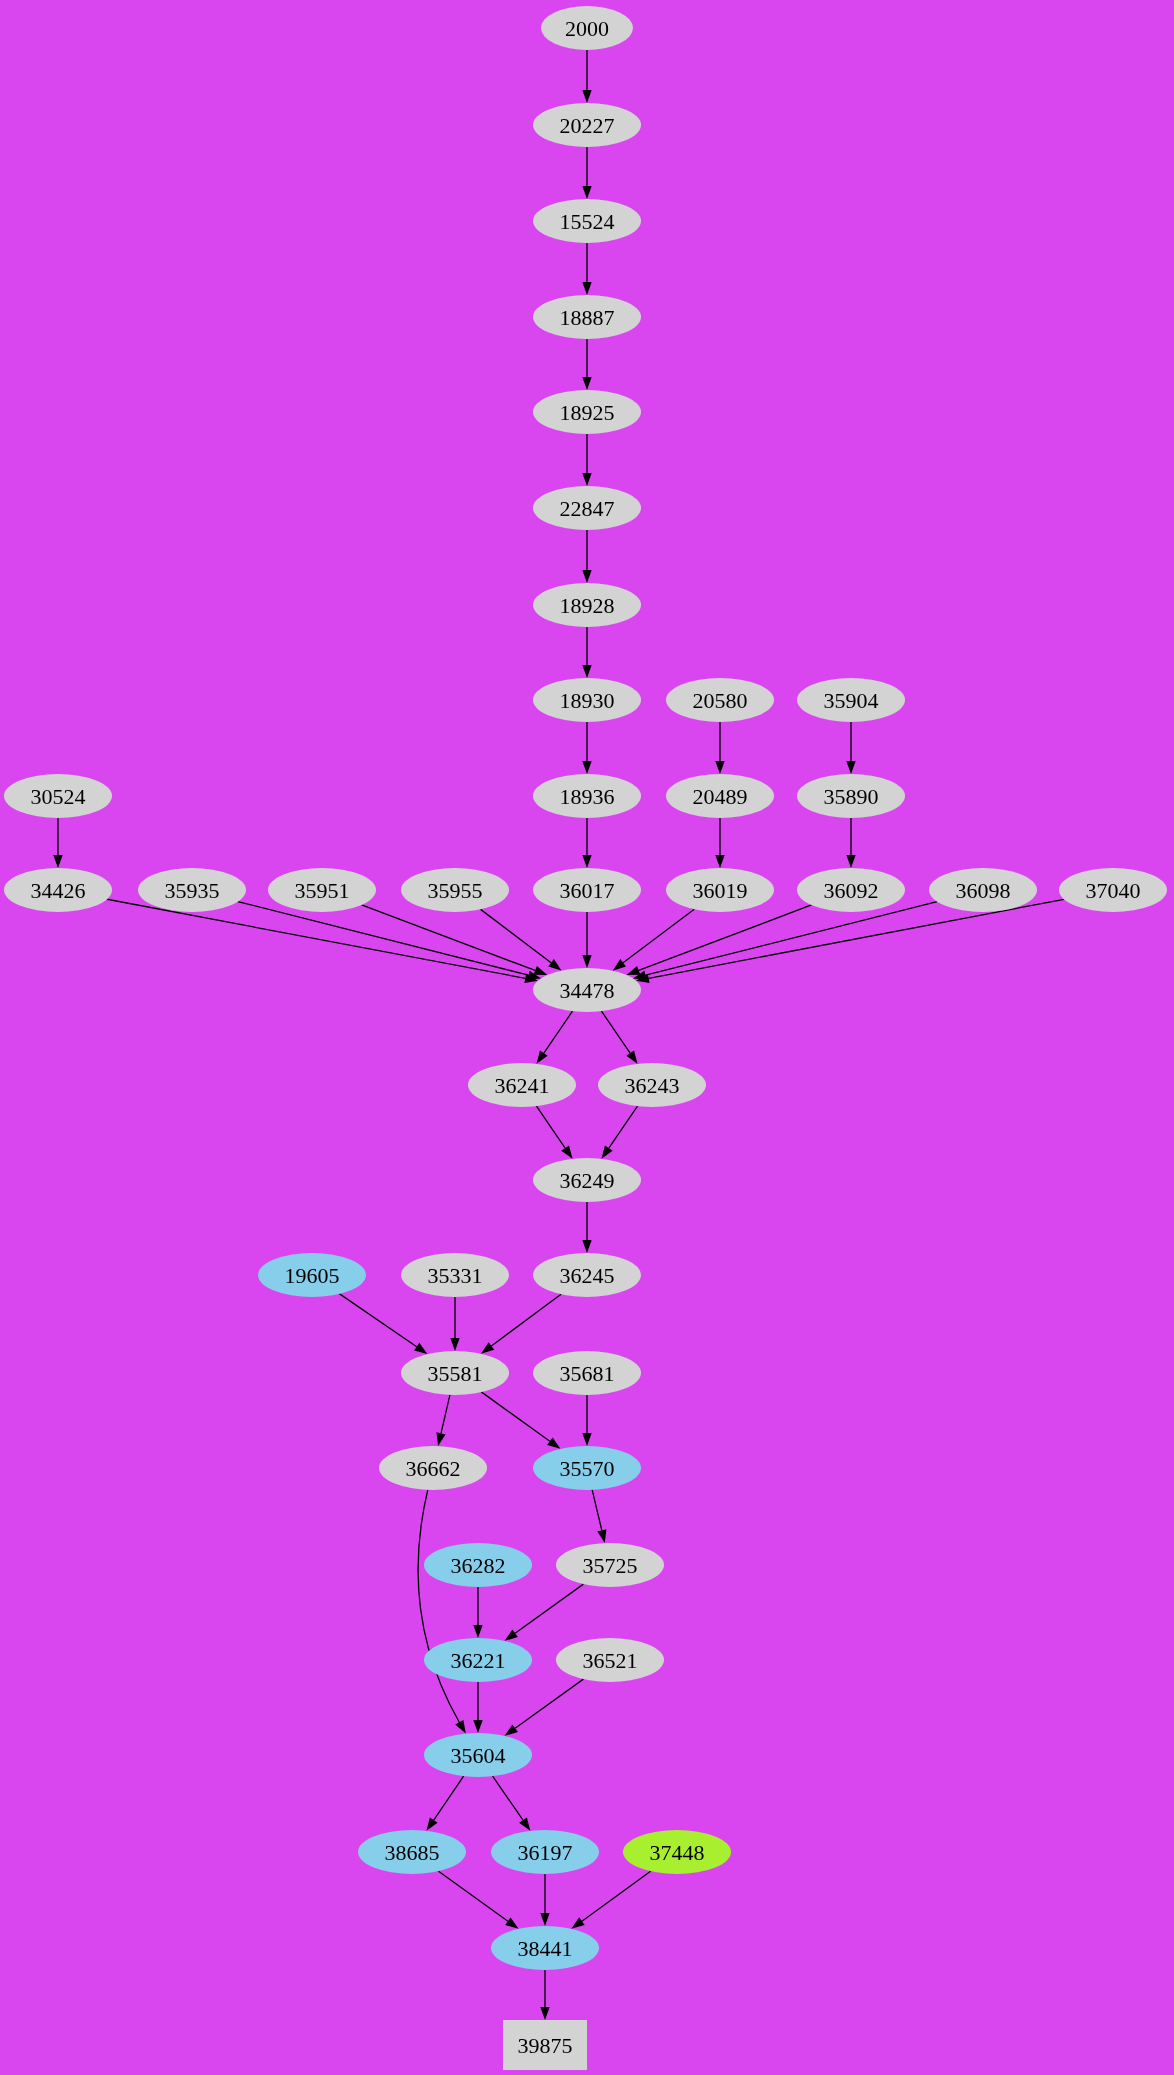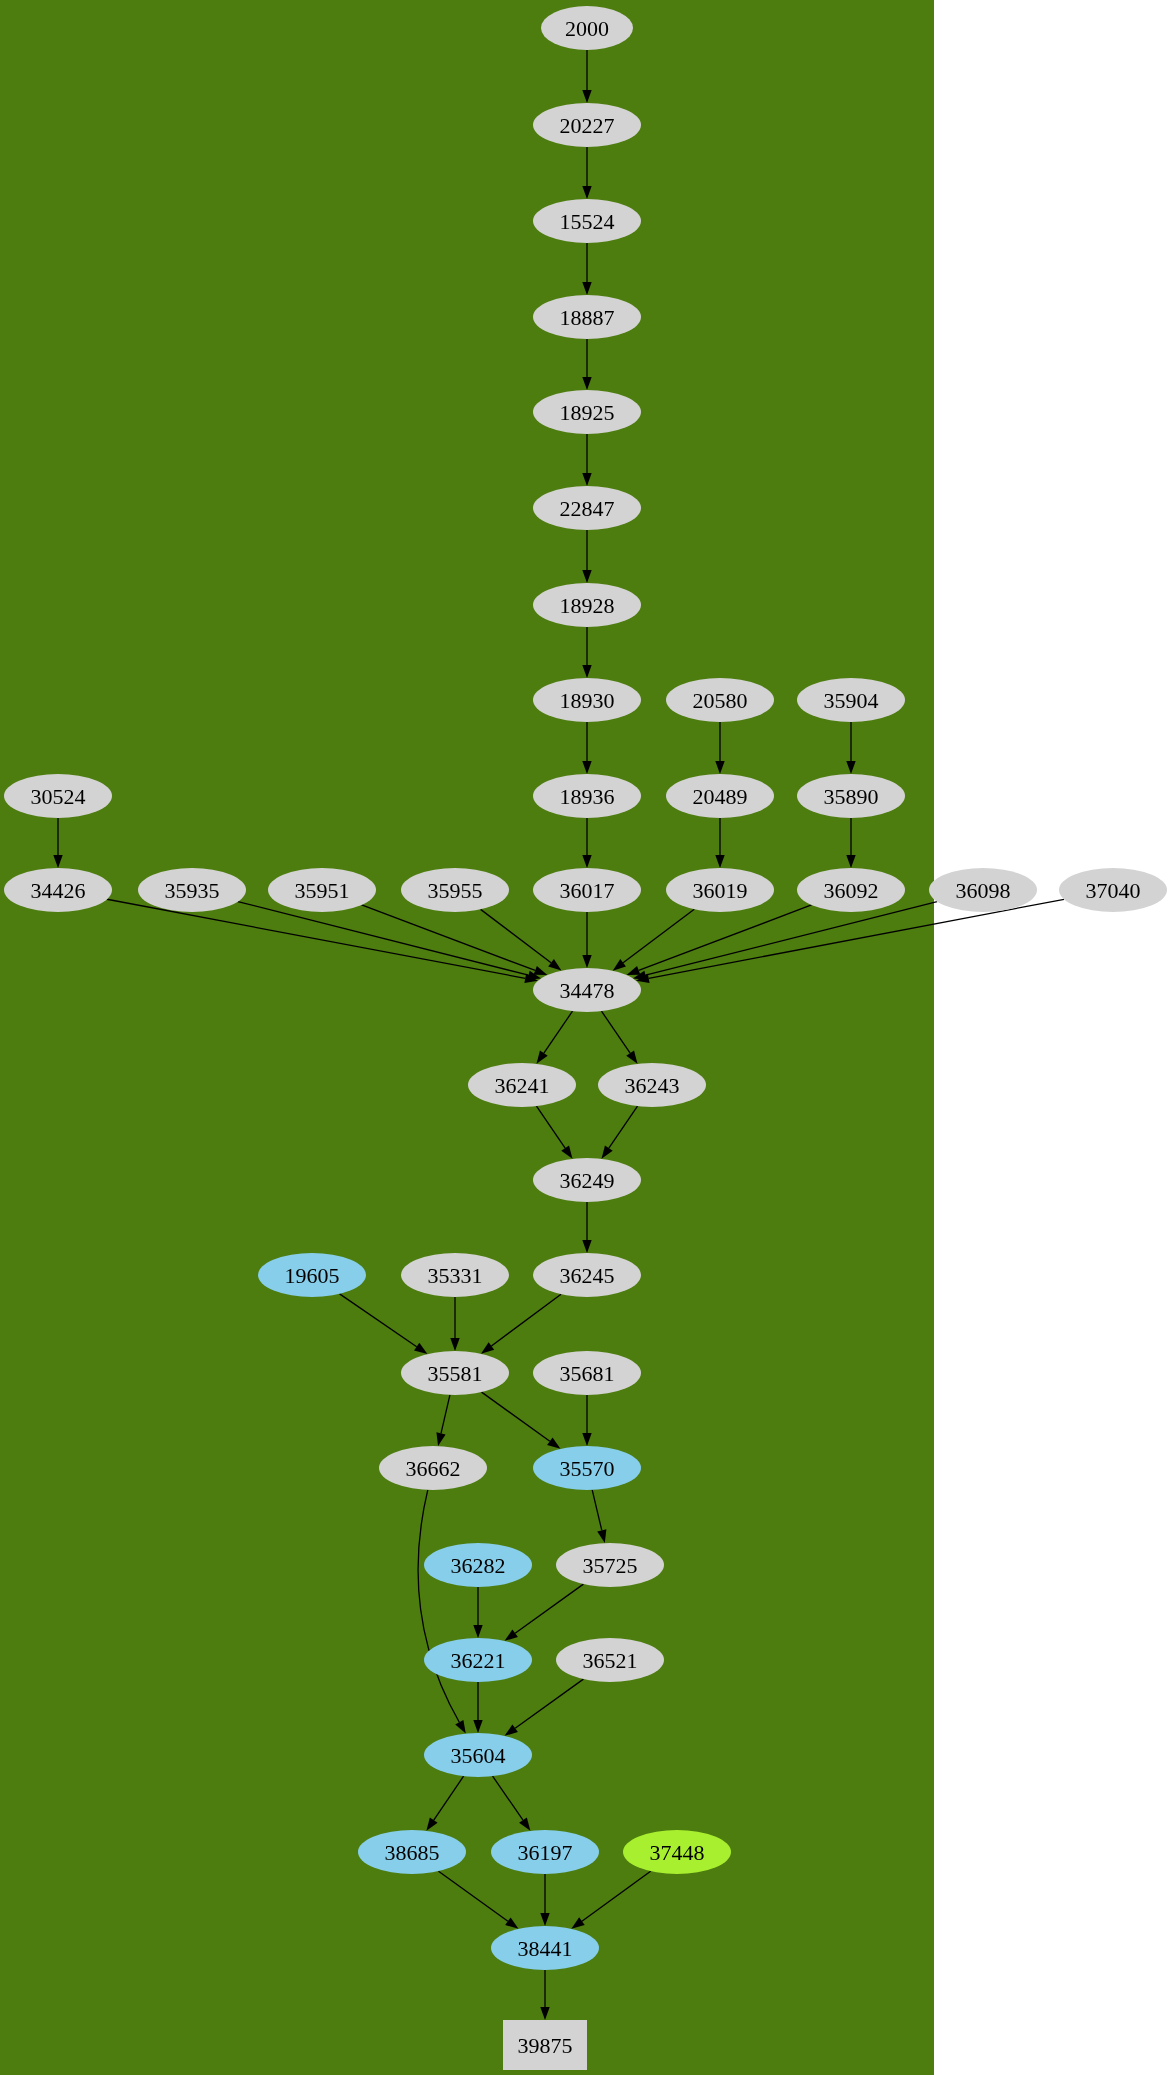--- a/index.html
+++ b/index.html
@@ -2,23 +2,23 @@
 <html><head>
 <meta charset="utf-8">
 <style>
   html, body {
     margin: 0;
     padding: 0;
     background: #ffffff;
   }
   .graph-wrap {
     position: relative;
-    width: 934px;
+    width: 1174px;
     height: 2075px;
-    background: #4d7c0f;
+    background: #d946ef;
     font-family: "Liberation Serif", "DejaVu Serif", serif;
   }
   svg text {
     font-family: "Liberation Serif", "DejaVu Serif", serif;
     font-size: 22px;
     fill: #000000;
     text-anchor: middle;
   }
   svg .edge-line {
     stroke: #000000;

